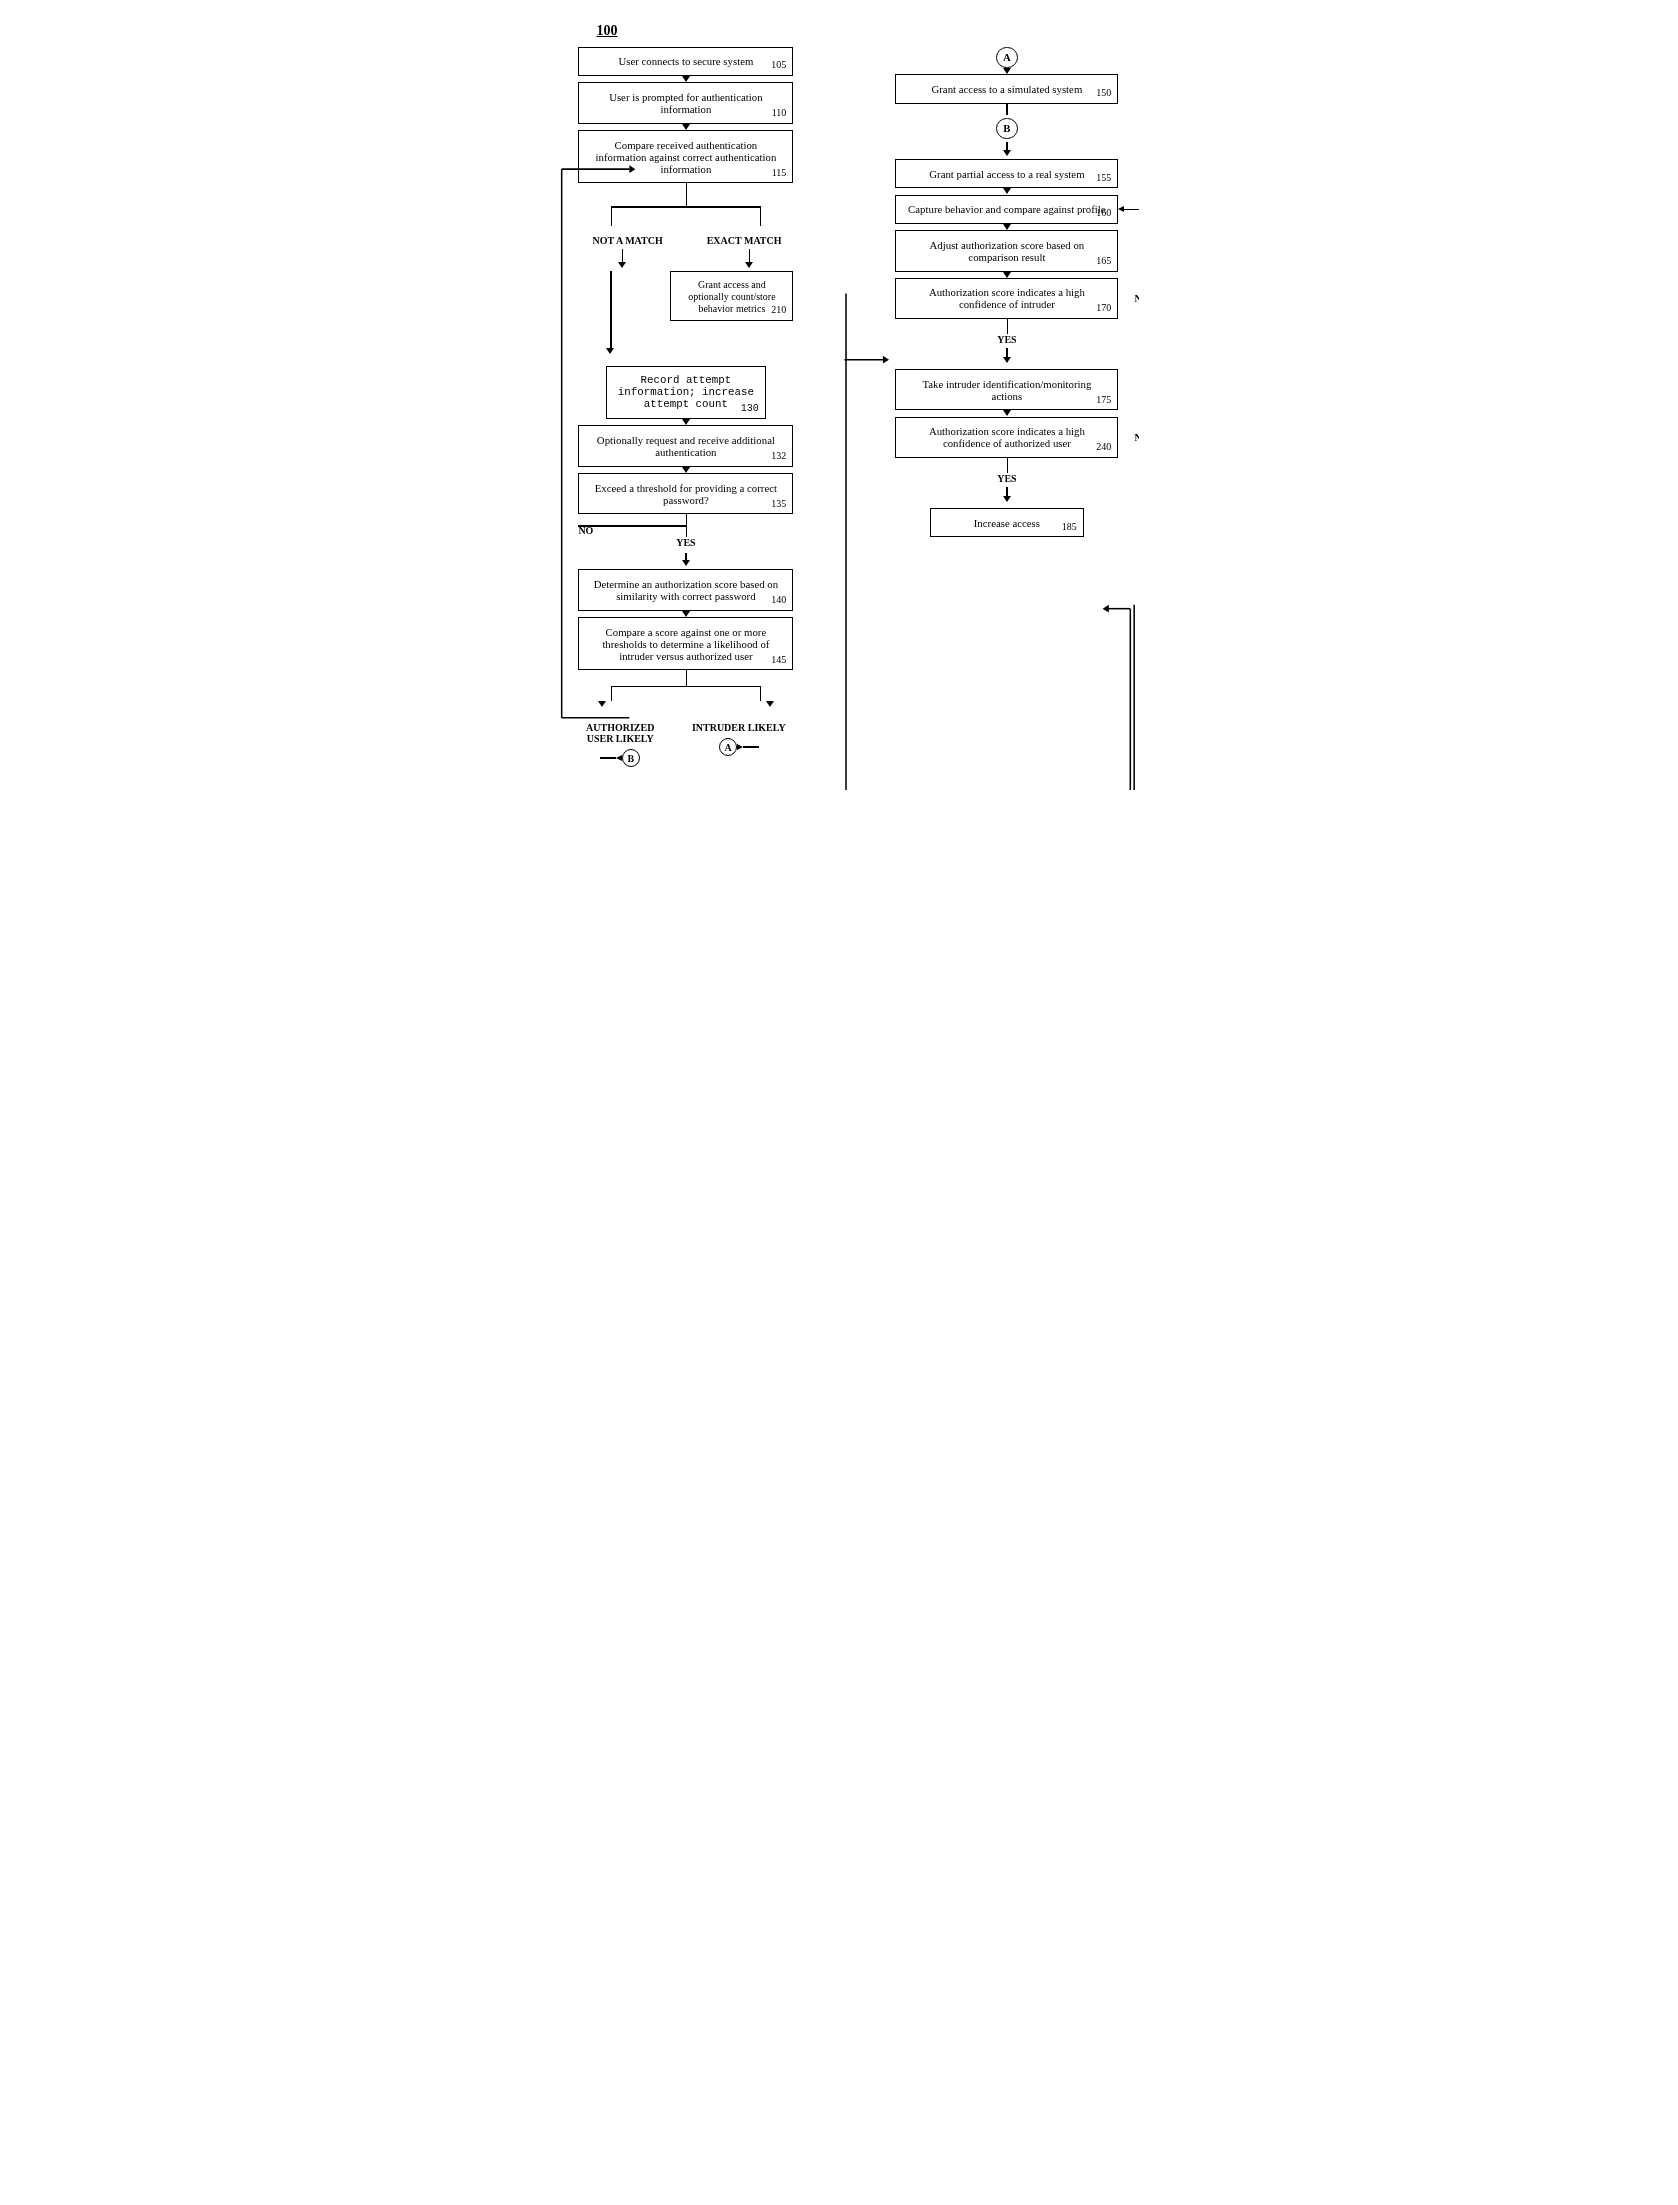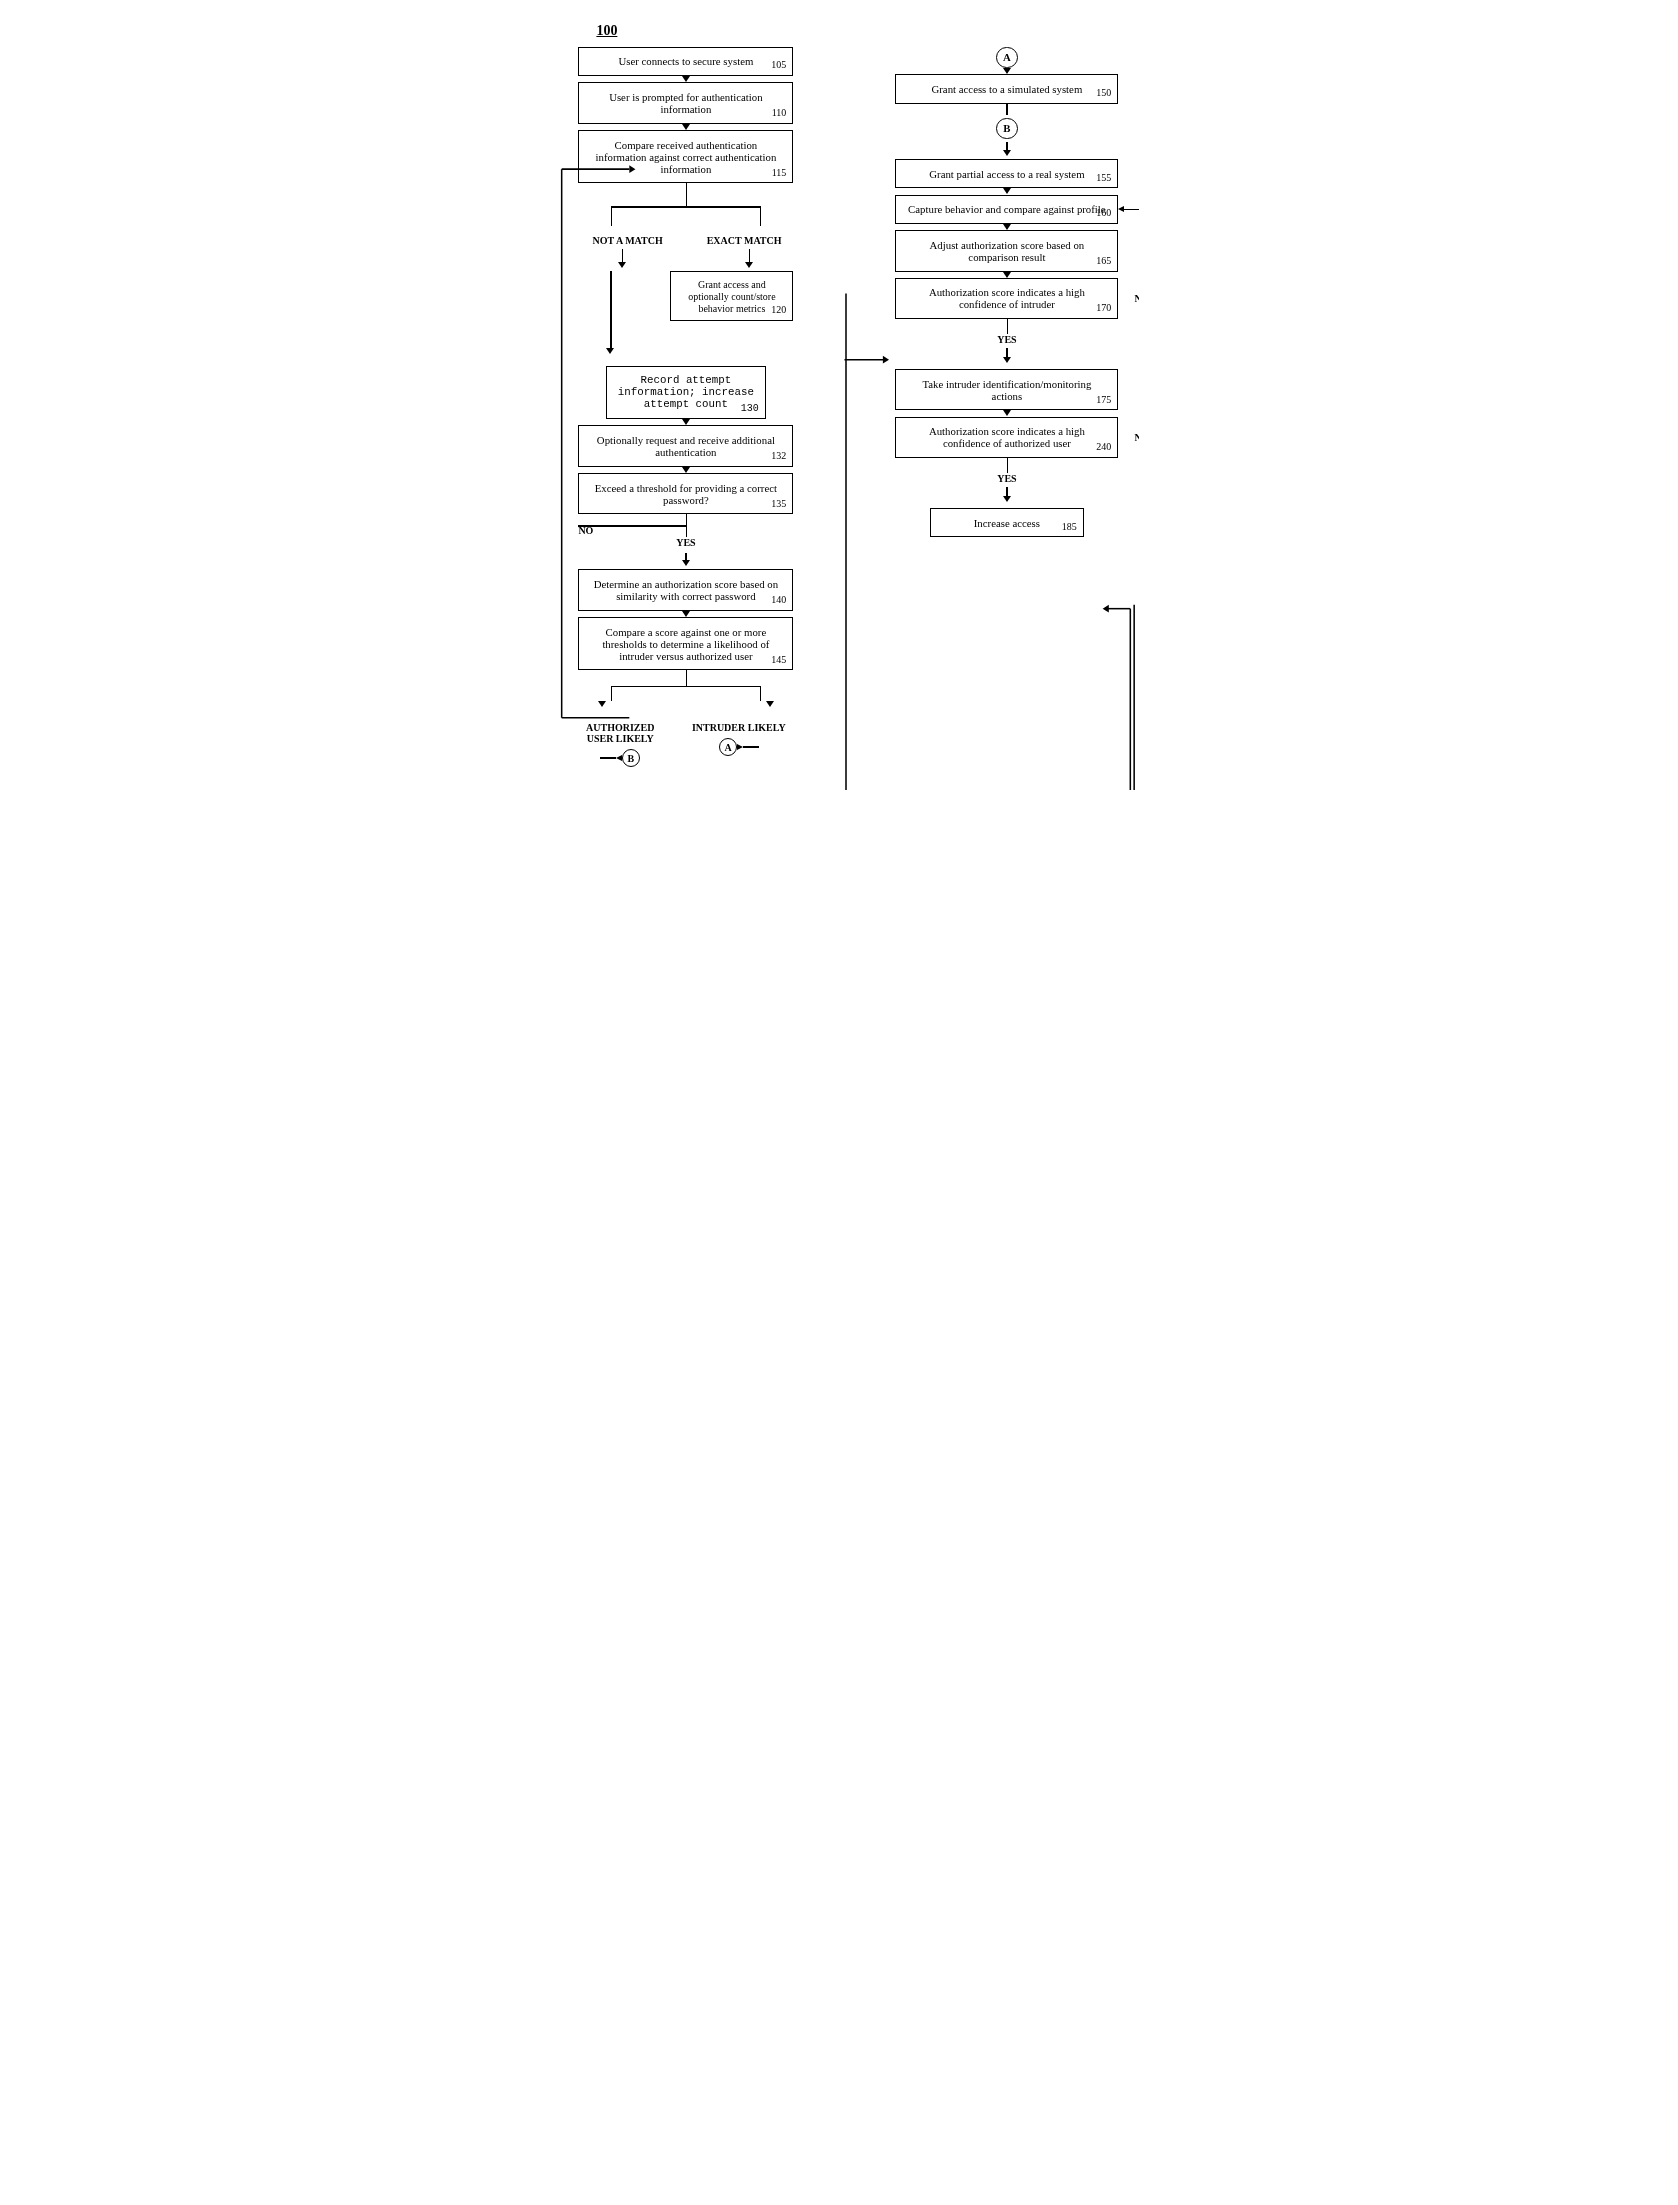--- a/index.html
+++ b/index.html
@@ -187,21 +187,21 @@
             <div class="arr-tip"></div>
           </div>
         </div>
       </div>
 
       <div style="width: 215px; position: relative; margin-top: 3.1px;">
 
         <div style="position: absolute; right: 0; top: 0;">
           <div class="flow-box" style="width:123px; padding: 6.1px 7.7px;">
             <span style="font-size:10px;">Grant access and optionally count/store behavior metrics</span>
-            <span class="step-num">120</span>
+            <span class="step-num">210</span>
           </div>
         </div>
 
         <div style="position: absolute; left: 32px; top: 0; width: 1.5px; height: 77px; background: #000;"></div>
 
         <div style="position: absolute; left: 28px; top: 77px; border-left: 4.6px solid transparent; border-right: 4.6px solid transparent; border-top: 6.1px solid #000;"></div>
         <div style="height: 92px;"></div>
       </div>
 
       <div style="width:215px; margin-top:3.1px; display:flex; justify-content:center;">

